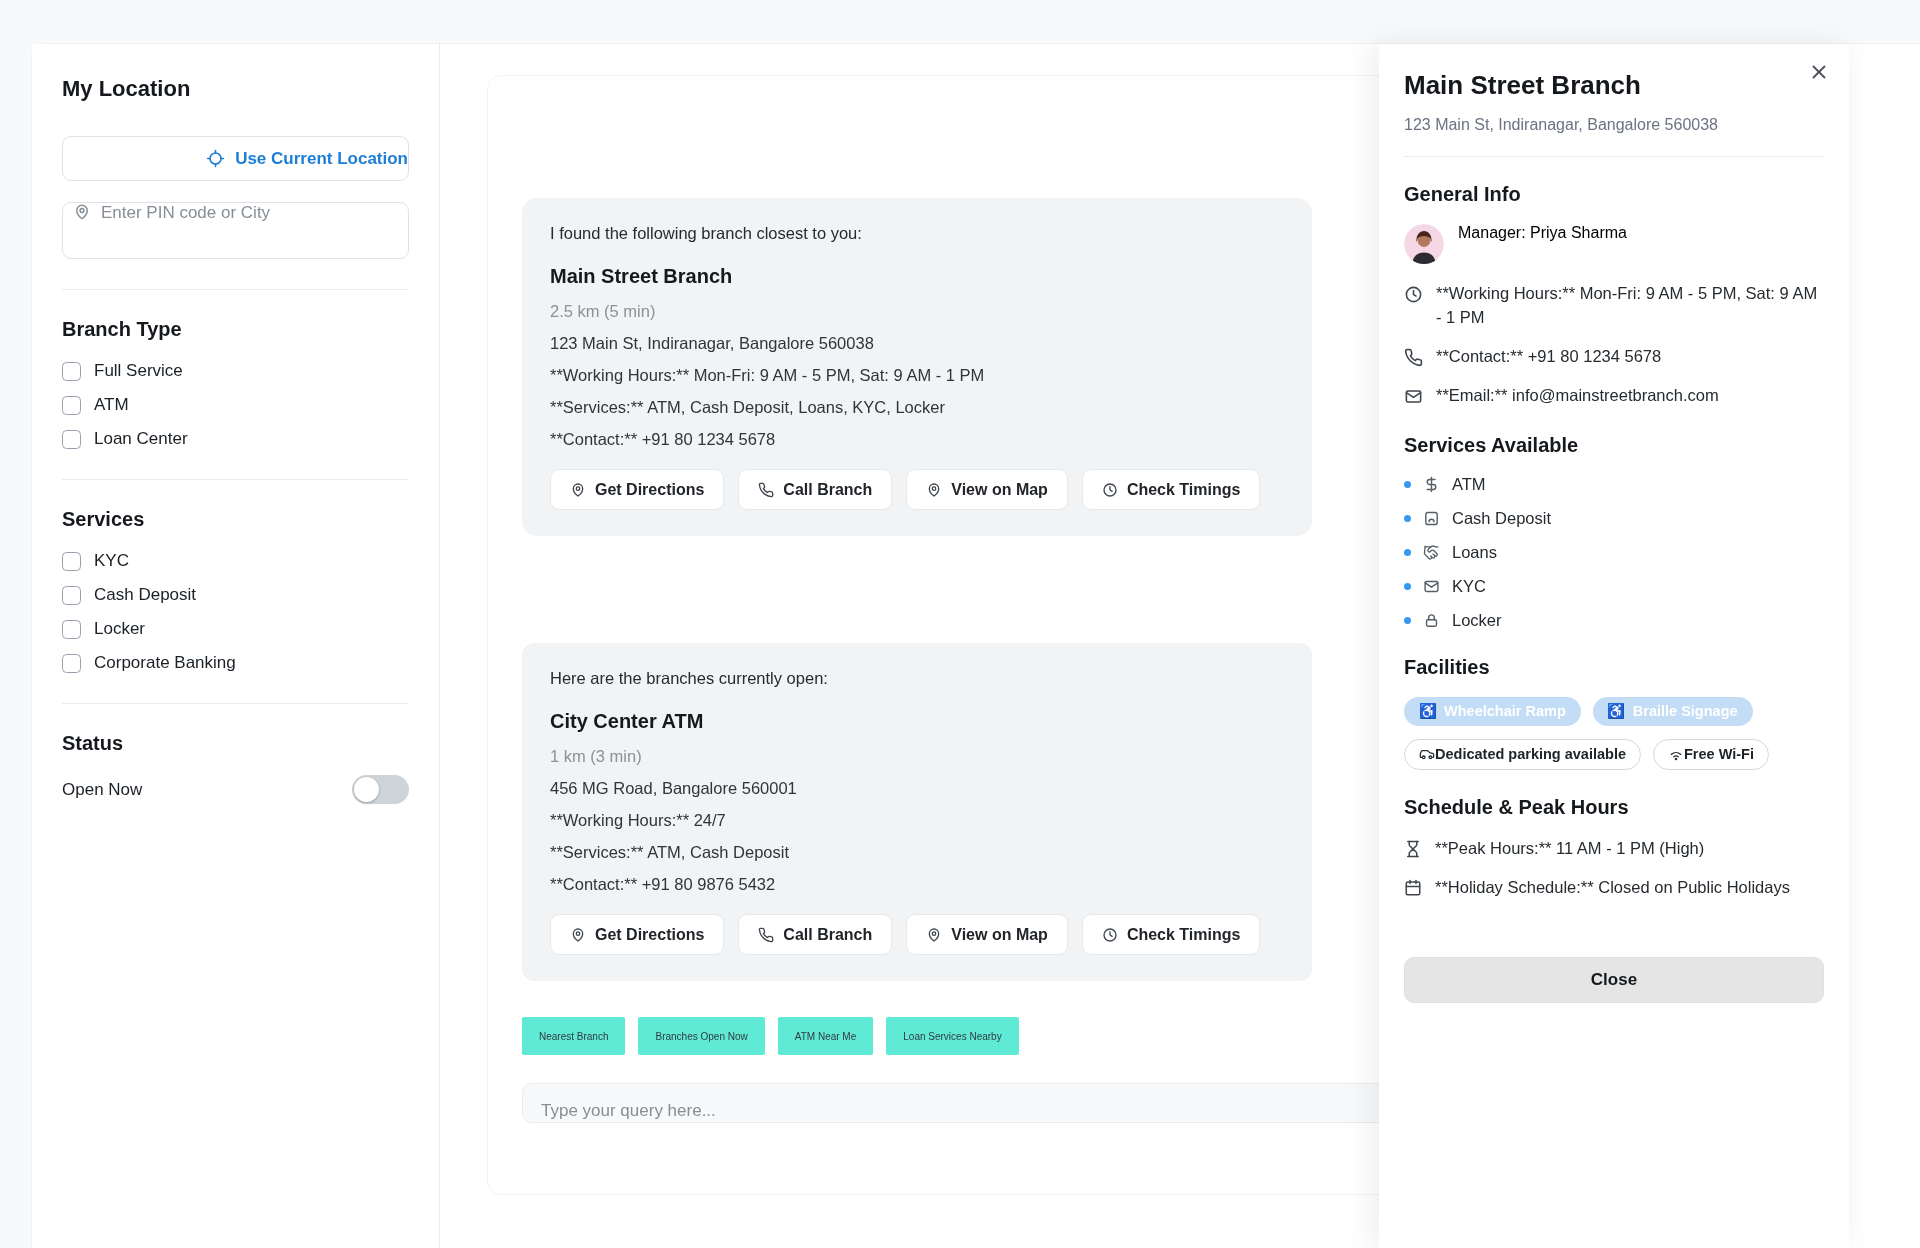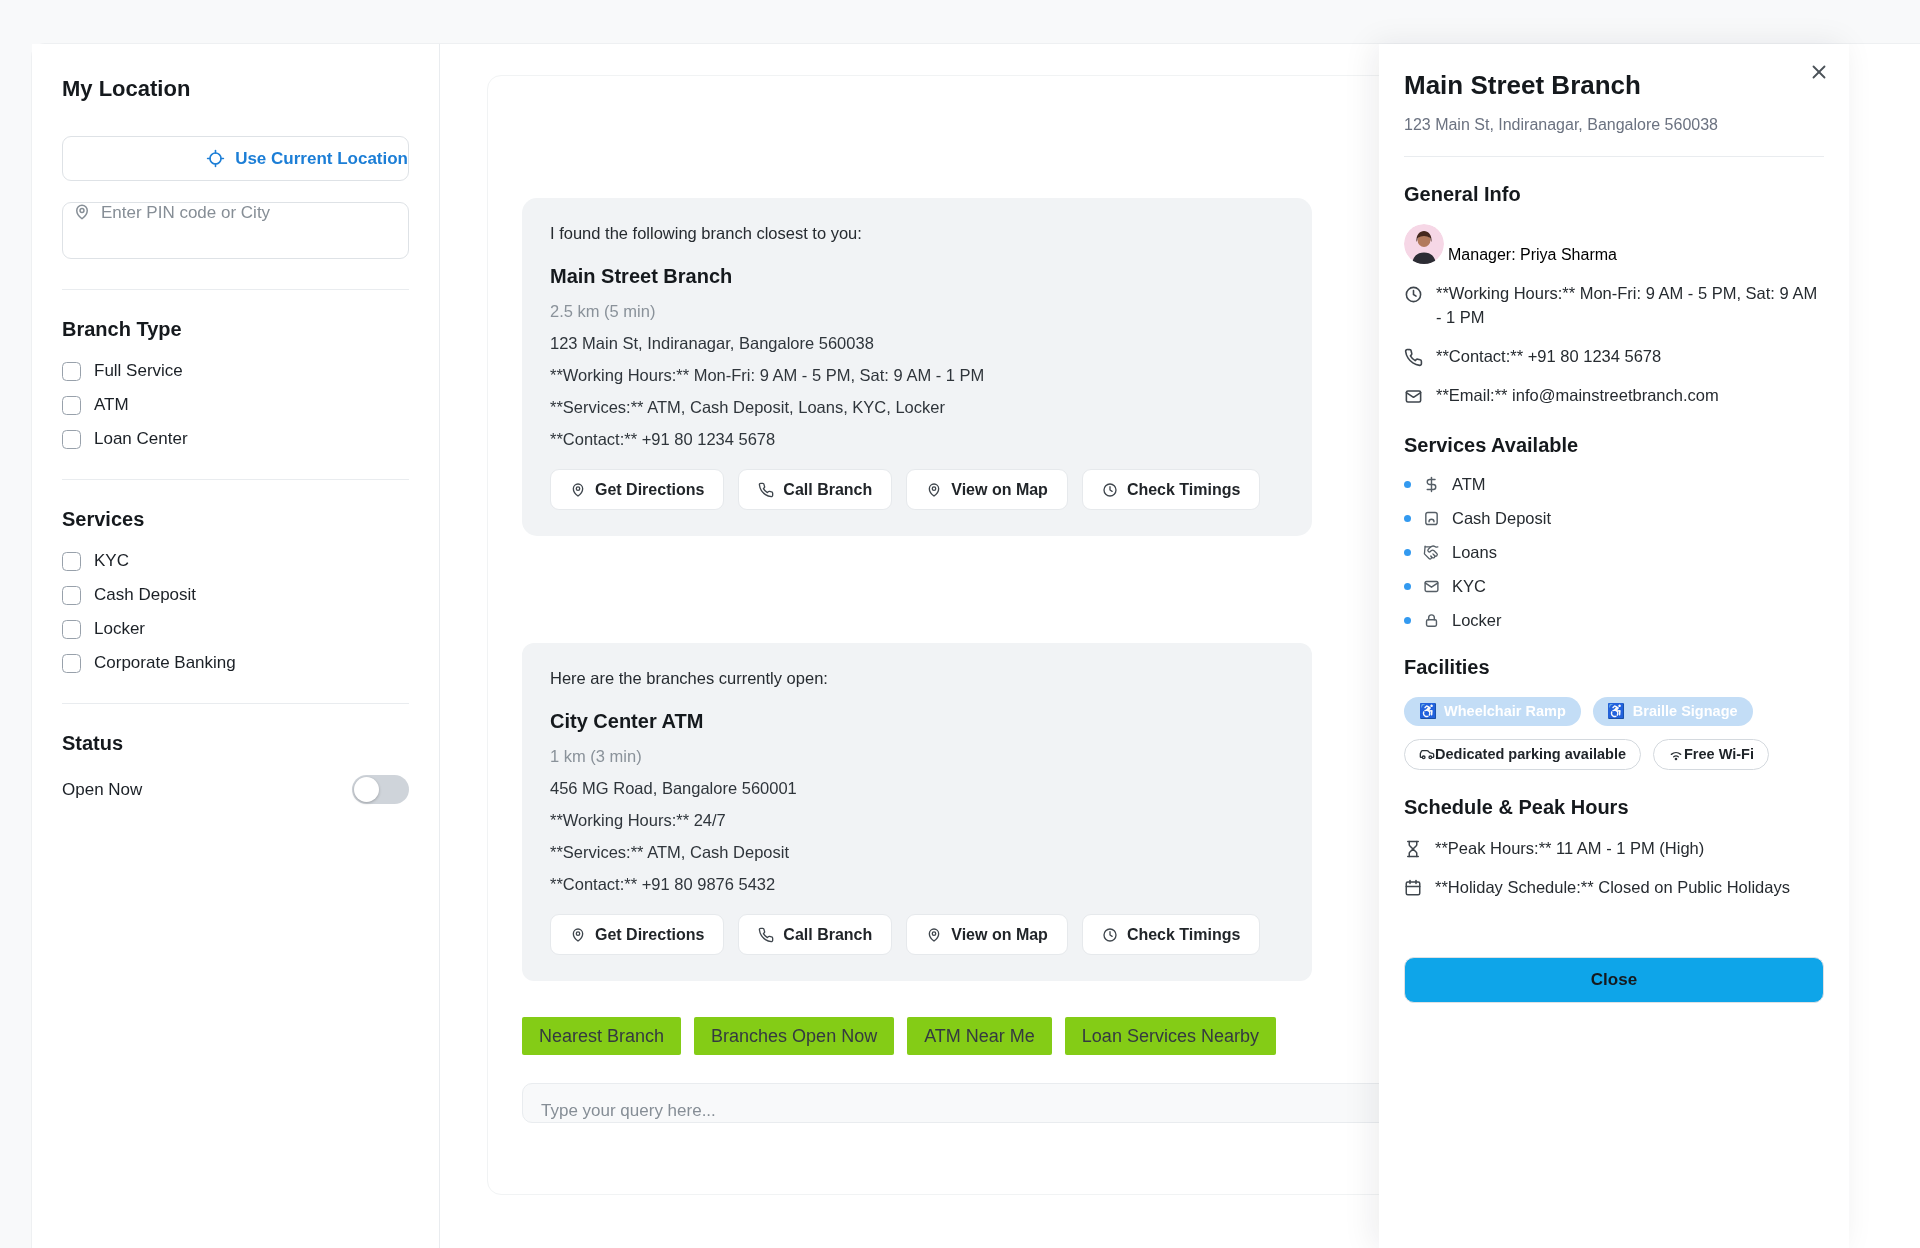--- a/index.html
+++ b/index.html
@@ -42,51 +42,51 @@
   .bubble .intro { font-size:16.5px; color:#262b30; margin-bottom:22px; }
   .bubble .bname { font-size:20px; font-weight:700; color:#15191d; margin-bottom:14px; }
   .bubble .dist { font-size:16.5px; color:#8a929a; margin-bottom:13px; }
   .bubble p.line { font-size:16.5px; color:#2f353b; margin-bottom:13px; }
   .actions { display:flex; gap:14px; margin-top:20px; }
   .act-btn { height:41px; display:flex; align-items:center; gap:9px; padding:0 19px; background:#fff;
              border:1px solid #e6e9ec; border-radius:9px; font-size:16px; font-weight:700; color:#212529; cursor:pointer; }
   .act-btn .icon { color:#3f464d; }
 
   .chips { display:flex; gap:13px; margin:36px 0 0 10px; }
-  .chip { height:38px; display:flex; align-items:center; padding:0 17px; background:#84cc16; border-radius:2px;
-          font-size:18px; font-weight:500; color:#343a40; cursor:pointer; }
+  .chip { height:38px; display:flex; align-items:center; padding:0 17px; background:#5eead4; border-radius:2px;
+          font-size:10px; font-weight:500; color:#343a40; cursor:pointer; }
   .query-input { margin:28px 0 0 10px; width:calc(100% - 10px); height:40px; border:1px solid #e9ecef;
                  border-radius:10px; background:#f8f9fa; display:flex; align-items:flex-start; padding:17px 18px; }
   .query-input .ph { font-size:17px; color:#868e96; }
 
   
   .panel { position:absolute; left:1347px; top:0; bottom:0; width:470px; background:#fff; z-index:5;
            box-shadow:-6px 0 30px rgba(20,30,40,.08); padding:24px 25px; }
   .panel-close { position:absolute; top:14px; right:16px; width:28px; height:28px; display:flex;
                  align-items:center; justify-content:center; color:#4b5258; cursor:pointer; background:none; border:none; }
   .panel-title { font-size:26px; font-weight:700; color:#15191d; margin-top:2px; }
   .panel-addr { font-size:16px; color:#6b7280; margin-top:15px; }
   .panel-divider { border:none; border-top:1px solid #e9ecef; margin-top:22px; }
   .p-h2 { font-size:20px; font-weight:700; color:#15191d; margin:26px 0 18px; }
-  .mgr-row { display:flex; align-items:flex-end; gap:4px; margin-bottom:18px; }
+  .mgr-row { display:flex; align-items:flex-start; gap:14px; margin-bottom:18px; }
   .avatar { width:40px; height:40px; border-radius:50%; overflow:hidden; flex:0 0 auto; }
   .info-row { display:flex; gap:13px; margin-bottom:15px; }
   .info-row .icon { color:#3f464d; flex:0 0 auto; margin-top:3px; }
   .info-row .txt { font-size:16.5px; color:#262b30; line-height:1.45; }
   .svc-row { display:flex; align-items:center; gap:12px; margin-bottom:15px; }
   .svc-dot { width:7px; height:7px; border-radius:50%; background:#339af0; flex:0 0 auto; }
   .svc-row .icon { color:#555e66; flex:0 0 auto; }
   .svc-row .txt { font-size:16.5px; color:#262b30; }
   .badges { display:flex; gap:12px; margin-bottom:13px; flex-wrap:wrap; }
   .badge-blue { height:29px; display:flex; align-items:center; gap:7px; padding:0 15px; border-radius:15px;
                 background:#c3ddf6; color:#ffffff; font-size:14.5px; font-weight:700; }
   .badge-outline { height:31px; display:flex; align-items:center; padding:0 14px; border-radius:16px;
                    background:#fff; border:1px solid #d4d9de; color:#1f2429; font-size:14.5px; font-weight:700; }
   .badge-outline .icon { color:#2b3136; }
-  .panel-close-btn { margin-top:42px; width:100%; height:46px; background:#0ea5e9; border:1px solid #dde1e5;
+  .panel-close-btn { margin-top:42px; width:100%; height:46px; background:#e5e5e5; border:1px solid #dde1e5;
                      border-radius:10px; font-size:17px; font-weight:700; color:#15191d; cursor:pointer;
                      font-family:"Liberation Sans", sans-serif; }
   .icon { display:inline-flex; }
 </style>
 </head>
 <body>
 
 <svg width="0" height="0" style="position:absolute">
   <defs>
     <g id="i-locate" fill="none" stroke="currentColor" stroke-width="2" stroke-linecap="round">

